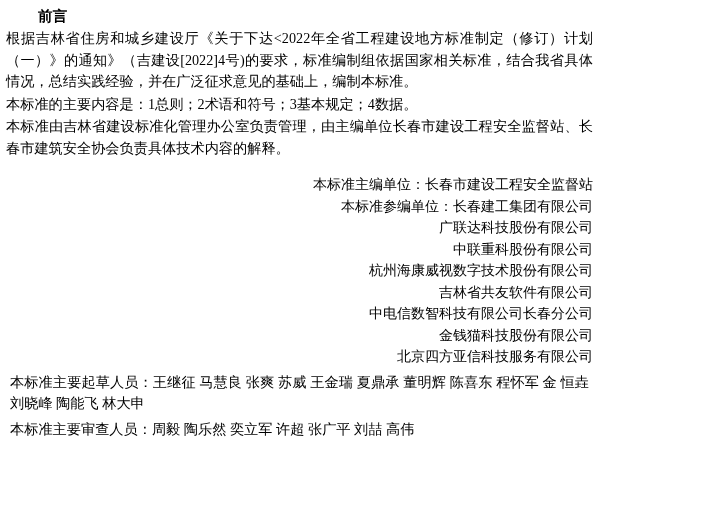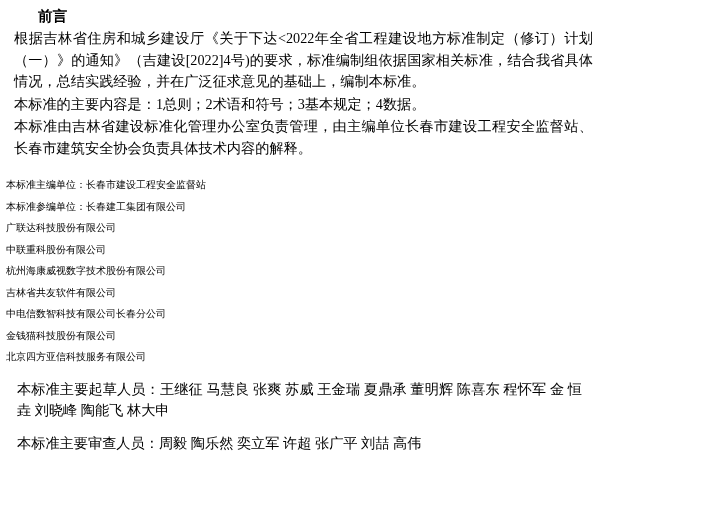--- a/index.html
+++ b/index.html
@@ -28,40 +28,41 @@
     text-indent: 32px;
     line-height: 20px;
     margin-bottom: 2px;
     letter-spacing: 0.2px;
   }
   .para {
     font-size: 14.2px;
     line-height: 21.5px;
     text-align: justify;
     text-justify: inter-ideograph;
-    margin: 0 0 1px 8px;
+    margin: 0 0 1px 0;
   }
   .para.indent {
     text-indent: 28px;
   }
   .line {
-    font-size: 10px;
+    font-size: 14px;
     line-height: 21.5px;
     margin: 0;
     white-space: nowrap;
+    text-align: right;
   }
   .gap {
     height: 14px;
   }
   .namelist {
     font-size: 14.2px;
     line-height: 21.5px;
     text-align: justify;
     text-justify: inter-ideograph;
-    margin: 11px;
+    margin: 4px;
   }
 </style>
 </head>
 <body>
 
 <div class="page">
 
   <div class="heading">前言</div>
 
   <div class="para">根据吉林省住房和城乡建设厅《关于下达&lt;2022年全省工程建设地方标准制定（修订）计划（一）》的通知》（吉建设[2022]4号)的要求，标准编制组依据国家相关标准，结合我省具体情况，总结实践经验，并在广泛征求意见的基础上，编制本标准。</div>

